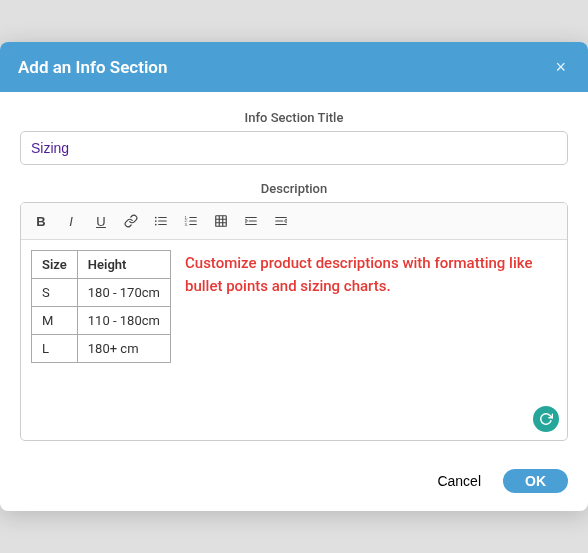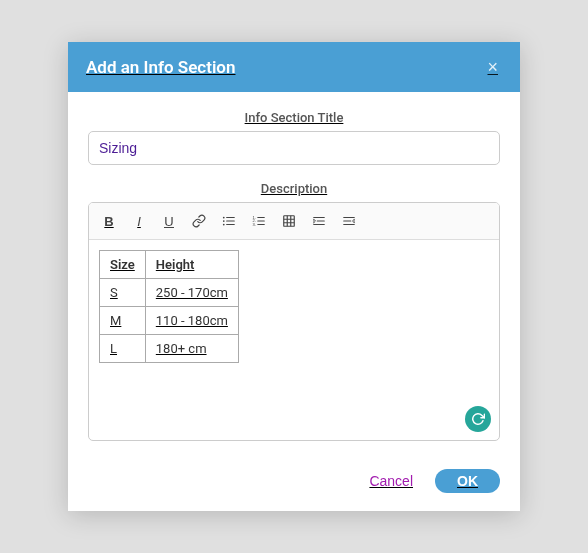--- a/index.html
+++ b/index.html
@@ -6,26 +6,25 @@
     body {
       background: #e0e0e0;
       display: flex;
       justify-content: center;
       align-items: center;
       width: 588px;
       height: 553px;
       font-family: -apple-system, BlinkMacSystemFont, 'Segoe UI', Roboto, sans-serif;
     }
     .modal-overlay {
-      width: 452px;
+      width: 588px;
       background: #fff;
-      border-radius: 0;
+      border-radius: 8px;
       box-shadow: 0 4px 24px rgba(0,0,0,0.18);
       overflow: hidden;
-      text-decoration: underline;
     }
     .modal-header {
       background: #4a9fd4;
       padding: 14px 18px;
       display: flex;
       align-items: center;
       justify-content: space-between;
     }
     .modal-title {
       color: #fff;
@@ -139,21 +138,21 @@
     .modal-footer {
       display: flex;
       justify-content: flex-end;
       align-items: center;
       padding: 10px 20px 16px 20px;
       gap: 12px;
     }
     .cancel-btn {
       background: none;
       border: none;
-      color: #a21caf;
+      color: #000000;
       font-size: 14px;
       cursor: pointer;
       padding: 6px 10px;
       border-radius: 4px;
     }
     .ok-btn {
       background: #4a9fd4;
       color: #fff;
       border: none;
       border-radius: 20px;
@@ -252,33 +251,34 @@
         <table class="sizing-table">
           <thead>
             <tr>
               <td>Size</td>
               <td>Height</td>
             </tr>
           </thead>
           <tbody>
             <tr>
               <td>S</td>
-              <td>250 - 170cm</td>
+              <td>180 - 170cm</td>
             </tr>
             <tr>
               <td>M</td>
               <td>110 - 180cm</td>
             </tr>
             <tr>
               <td>L</td>
               <td>180+ cm</td>
             </tr>
           </tbody>
         </table>
 
+        <div class="editor-hint">Customize product descriptions with formatting like bullet points and sizing charts.</div>
 
         <div class="refresh-icon">
           <svg width="14" height="14" viewBox="0 0 24 24" fill="none" stroke="#fff" stroke-width="2.5" stroke-linecap="round" stroke-linejoin="round">
             <polyline points="23 4 23 10 17 10"></polyline>
             <path d="M20.49 15a9 9 0 11-2.12-9.36L23 10"></path>
           </svg>
         </div>
       </div>
     </div>
   </div>

